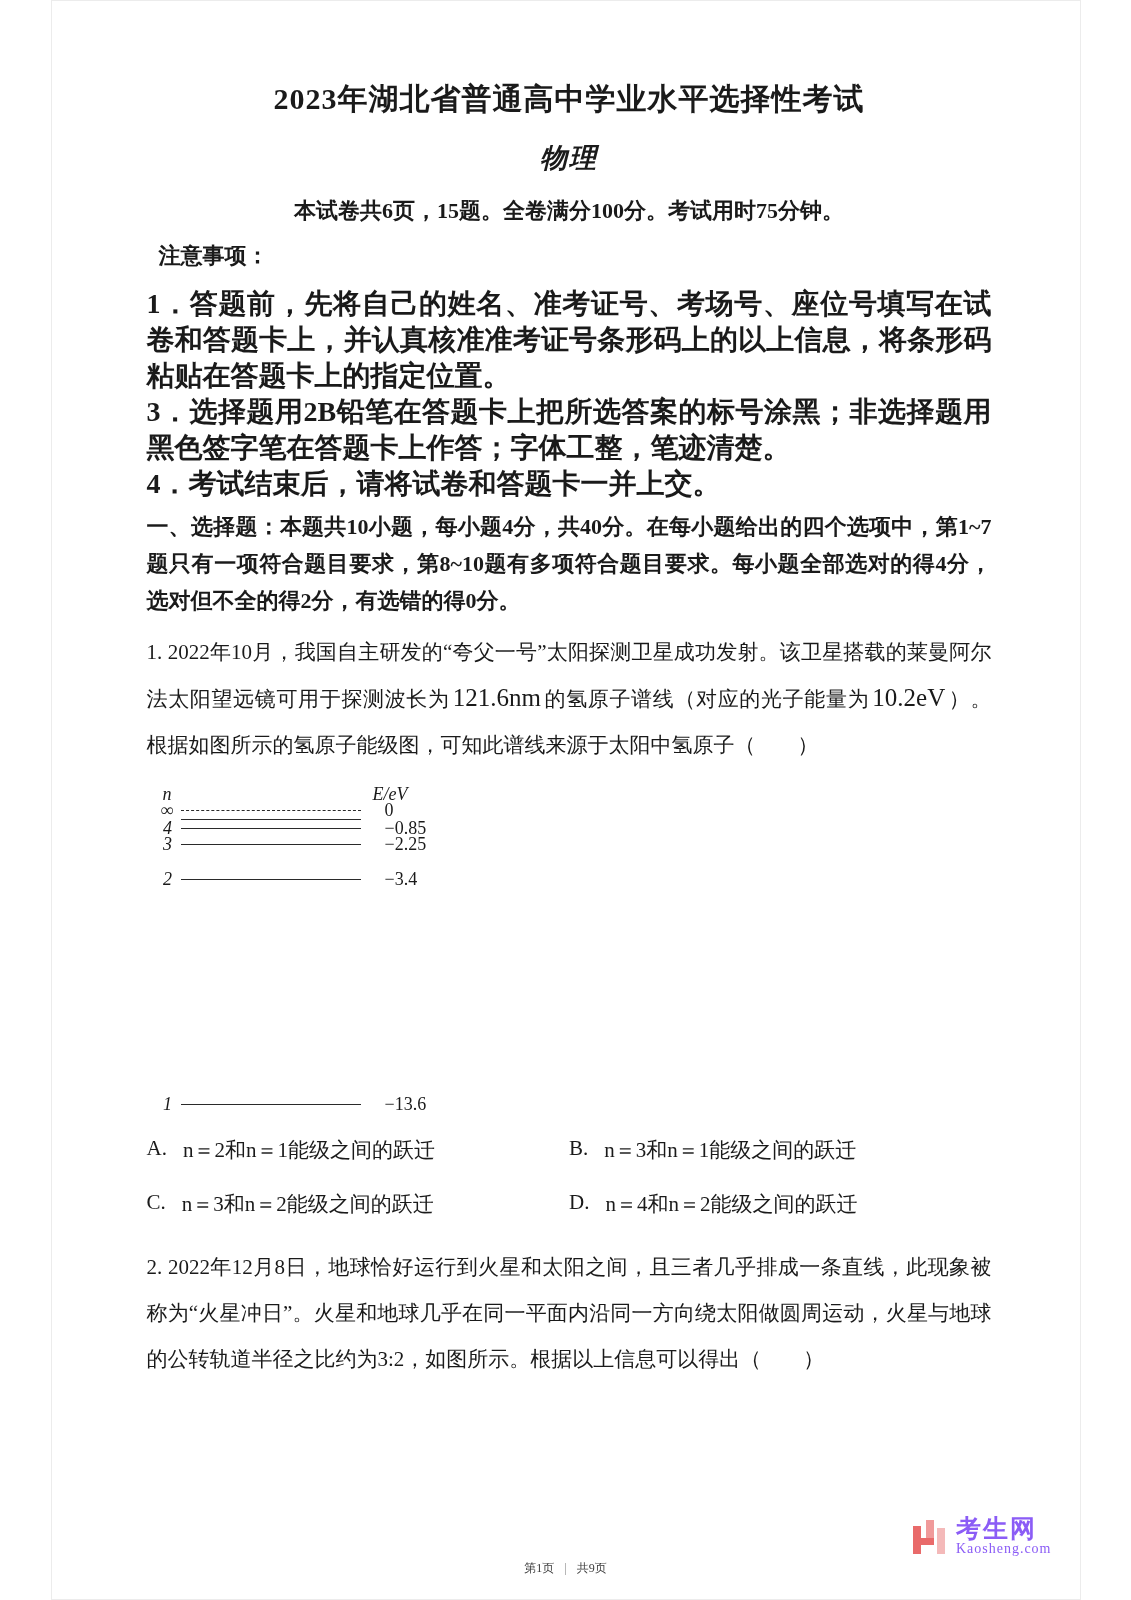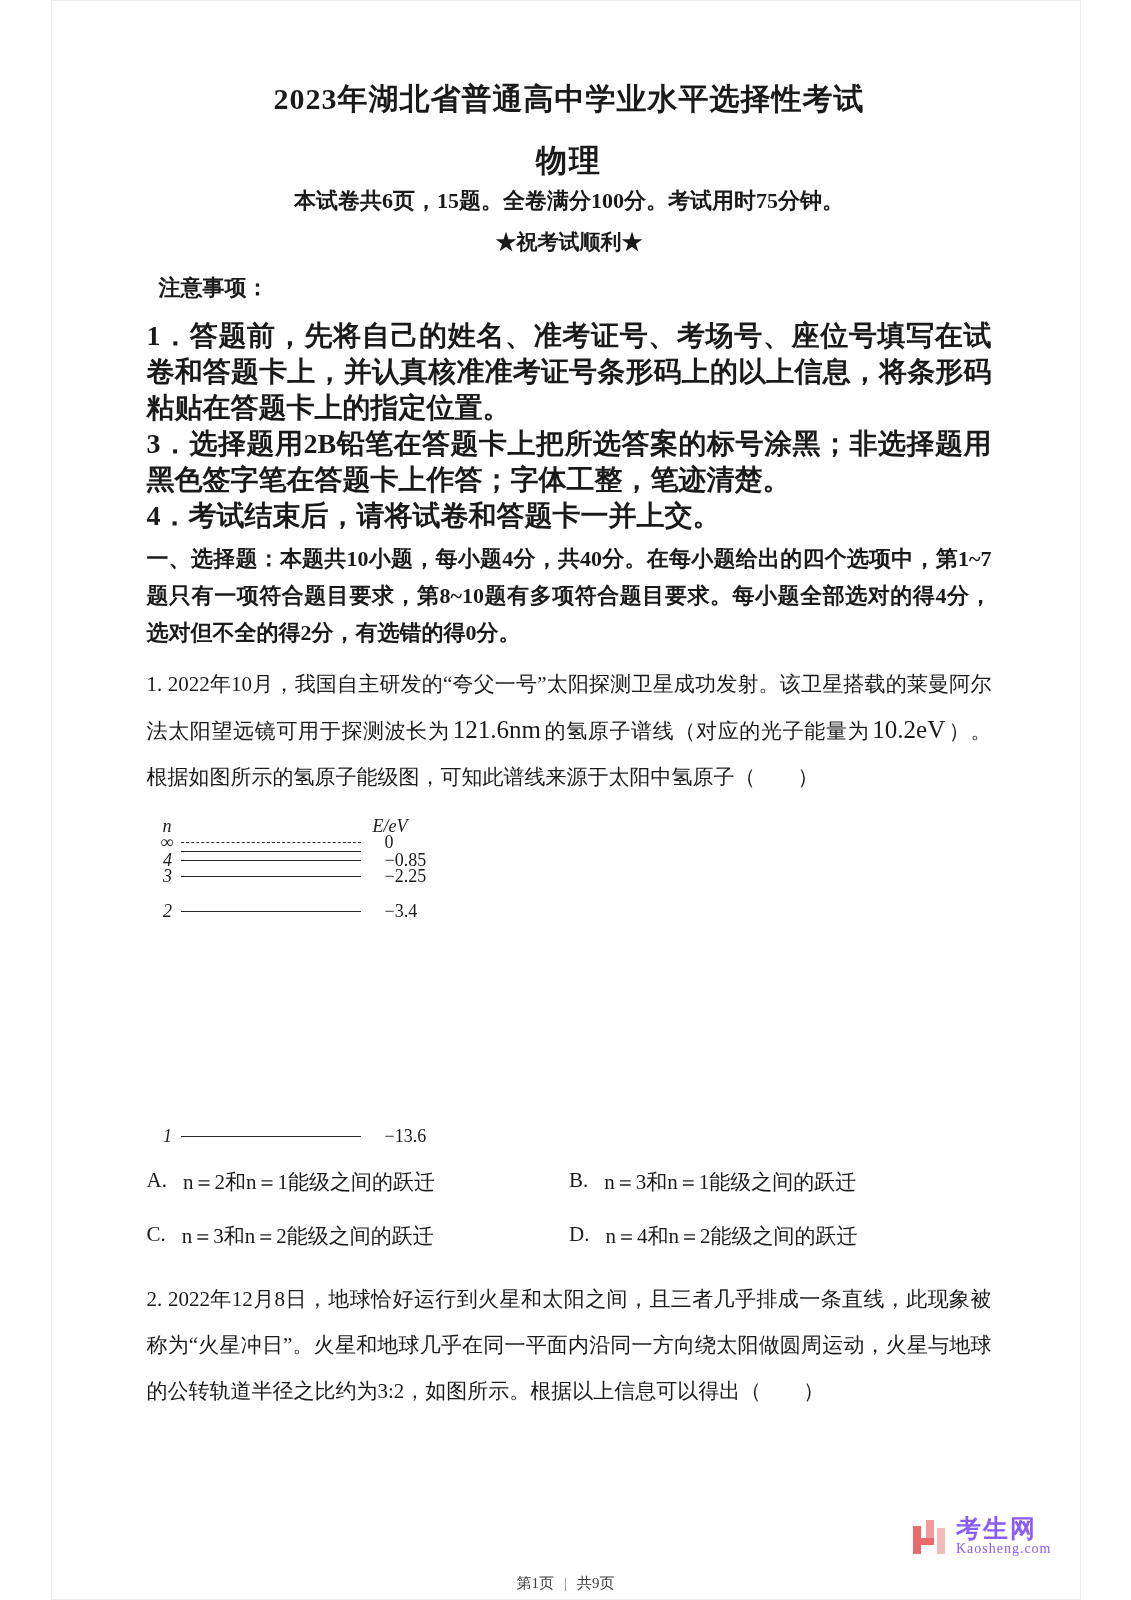--- a/index.html
+++ b/index.html
@@ -10,21 +10,21 @@
     background:#ffffff;
     border:1px solid #ececec;
     box-sizing:border-box;
     font-family:"Liberation Serif", serif;
     color:#1a1a1a;
     overflow:hidden;
   }
   .content { position:absolute; left:95px; right:88px; top:78px; }
 
   .doc-title { text-align:center; font-size:30px; font-weight:700; margin:0 0 20px 0; letter-spacing:1px; }
-  .doc-subject { text-align:center; font-size:31px; font-weight:700; margin:0 0 4px 0; letter-spacing:2px; }
+  .doc-subject { text-align:center; font-size:27px; font-weight:700; margin:0 0 20px 0; letter-spacing:2px;font-style:italic; }
   .doc-info { text-align:center; font-size:22px; font-weight:700; margin:0 0 12px 0; }
   .doc-wish { text-align:center; font-size:21px; font-weight:700; margin:0 0 14px 0; }
 
   .notice-header { font-size:22px; font-weight:700; line-height:36px; margin:12px; }
   .notice-item { font-size:28px; font-weight:700; line-height:36px; margin:0; text-align:justify; }
   .section-header { font-size:22px; font-weight:700; line-height:37px; margin:6px 0 0 0; text-align:justify; }
 
   .q-text { font-size:21px; font-weight:400; line-height:46px; margin:10px 0 0 0; text-align:justify; }
   .formula { font-size:25px; font-family:"Liberation Serif", serif; padding:0 3px; }
 
@@ -38,22 +38,22 @@
   .lvl-line { width:180px; border-top:1.6px solid #2a2a2a; }
   .lvl-line.dashed { border-top-style:dashed; }
   .lvl-val { margin-left:24px; min-width:78px; }
 
   .options { margin-top:14px; font-size:21px; }
   .opt-row { display:flex; margin-bottom:26px; }
   .opt { width:455px; display:flex; }
   .opt-label { margin-right:16px; }
 
   .footer {
-    position:absolute; bottom:6px; left:0; width:100%;
-    text-align:center; font-size:15px; color:#3c3c3c;
+    position:absolute; bottom:22px; left:0; width:100%;
+    text-align:center; font-size:12px; color:#3c3c3c;
   }
   .footer .sep { margin:0 10px; color:#8a8a8a; }
 
   .watermark {
     position:absolute; right:28px; bottom:42px;
     display:flex; align-items:center;
   }
   .wm-icon { width:38px; height:38px; margin-right:8px; }
   .wm-textcol { display:flex; flex-direction:column; line-height:1.05; }
   .wm-name { font-size:25px; font-weight:700; color:#8b5cf6; letter-spacing:2px; }
@@ -61,21 +61,20 @@
 </style>
 </head>
 <body>
 
 <div class="page">
   <div class="content">
 
     <h1 class="doc-title">2023年湖北省普通高中学业水平选择性考试</h1>
     <h2 class="doc-subject">物理</h2>
     <p class="doc-info">本试卷共6页，15题。全卷满分100分。考试用时75分钟。</p>
-    <p class="doc-wish">★祝考试顺利★</p>
 
     <p class="notice-header">注意事项：</p>
     <p class="notice-item">1．答题前，先将自己的姓名、准考证号、考场号、座位号填写在试卷和答题卡上，并认真核准准考证号条形码上的以上信息，将条形码粘贴在答题卡上的指定位置。</p>
     <p class="notice-item">3．选择题用2B铅笔在答题卡上把所选答案的标号涂黑；非选择题用黑色签字笔在答题卡上作答；字体工整，笔迹清楚。</p>
     <p class="notice-item">4．考试结束后，请将试卷和答题卡一并上交。</p>
 
     <p class="section-header">一、选择题：本题共10小题，每小题4分，共40分。在每小题给出的四个选项中，第1~7题只有一项符合题目要求，第8~10题有多项符合题目要求。每小题全部选对的得4分，选对但不全的得2分，有选错的得0分。</p>
 
     <p class="q-text"><span>1. 2022年10月，我国自主研发的“夸父一号”太阳探测卫星成功发射。该卫星搭载的莱曼阿尔法太阳望远镜可用于探测波长为</span><span class="formula">121.6nm</span><span>的氢原子谱线（对应的光子能量为</span><span class="formula">10.2eV</span><span>）。根据如图所示的氢原子能级图，可知此谱线来源于太阳中氢原子（　　）</span></p>
 

